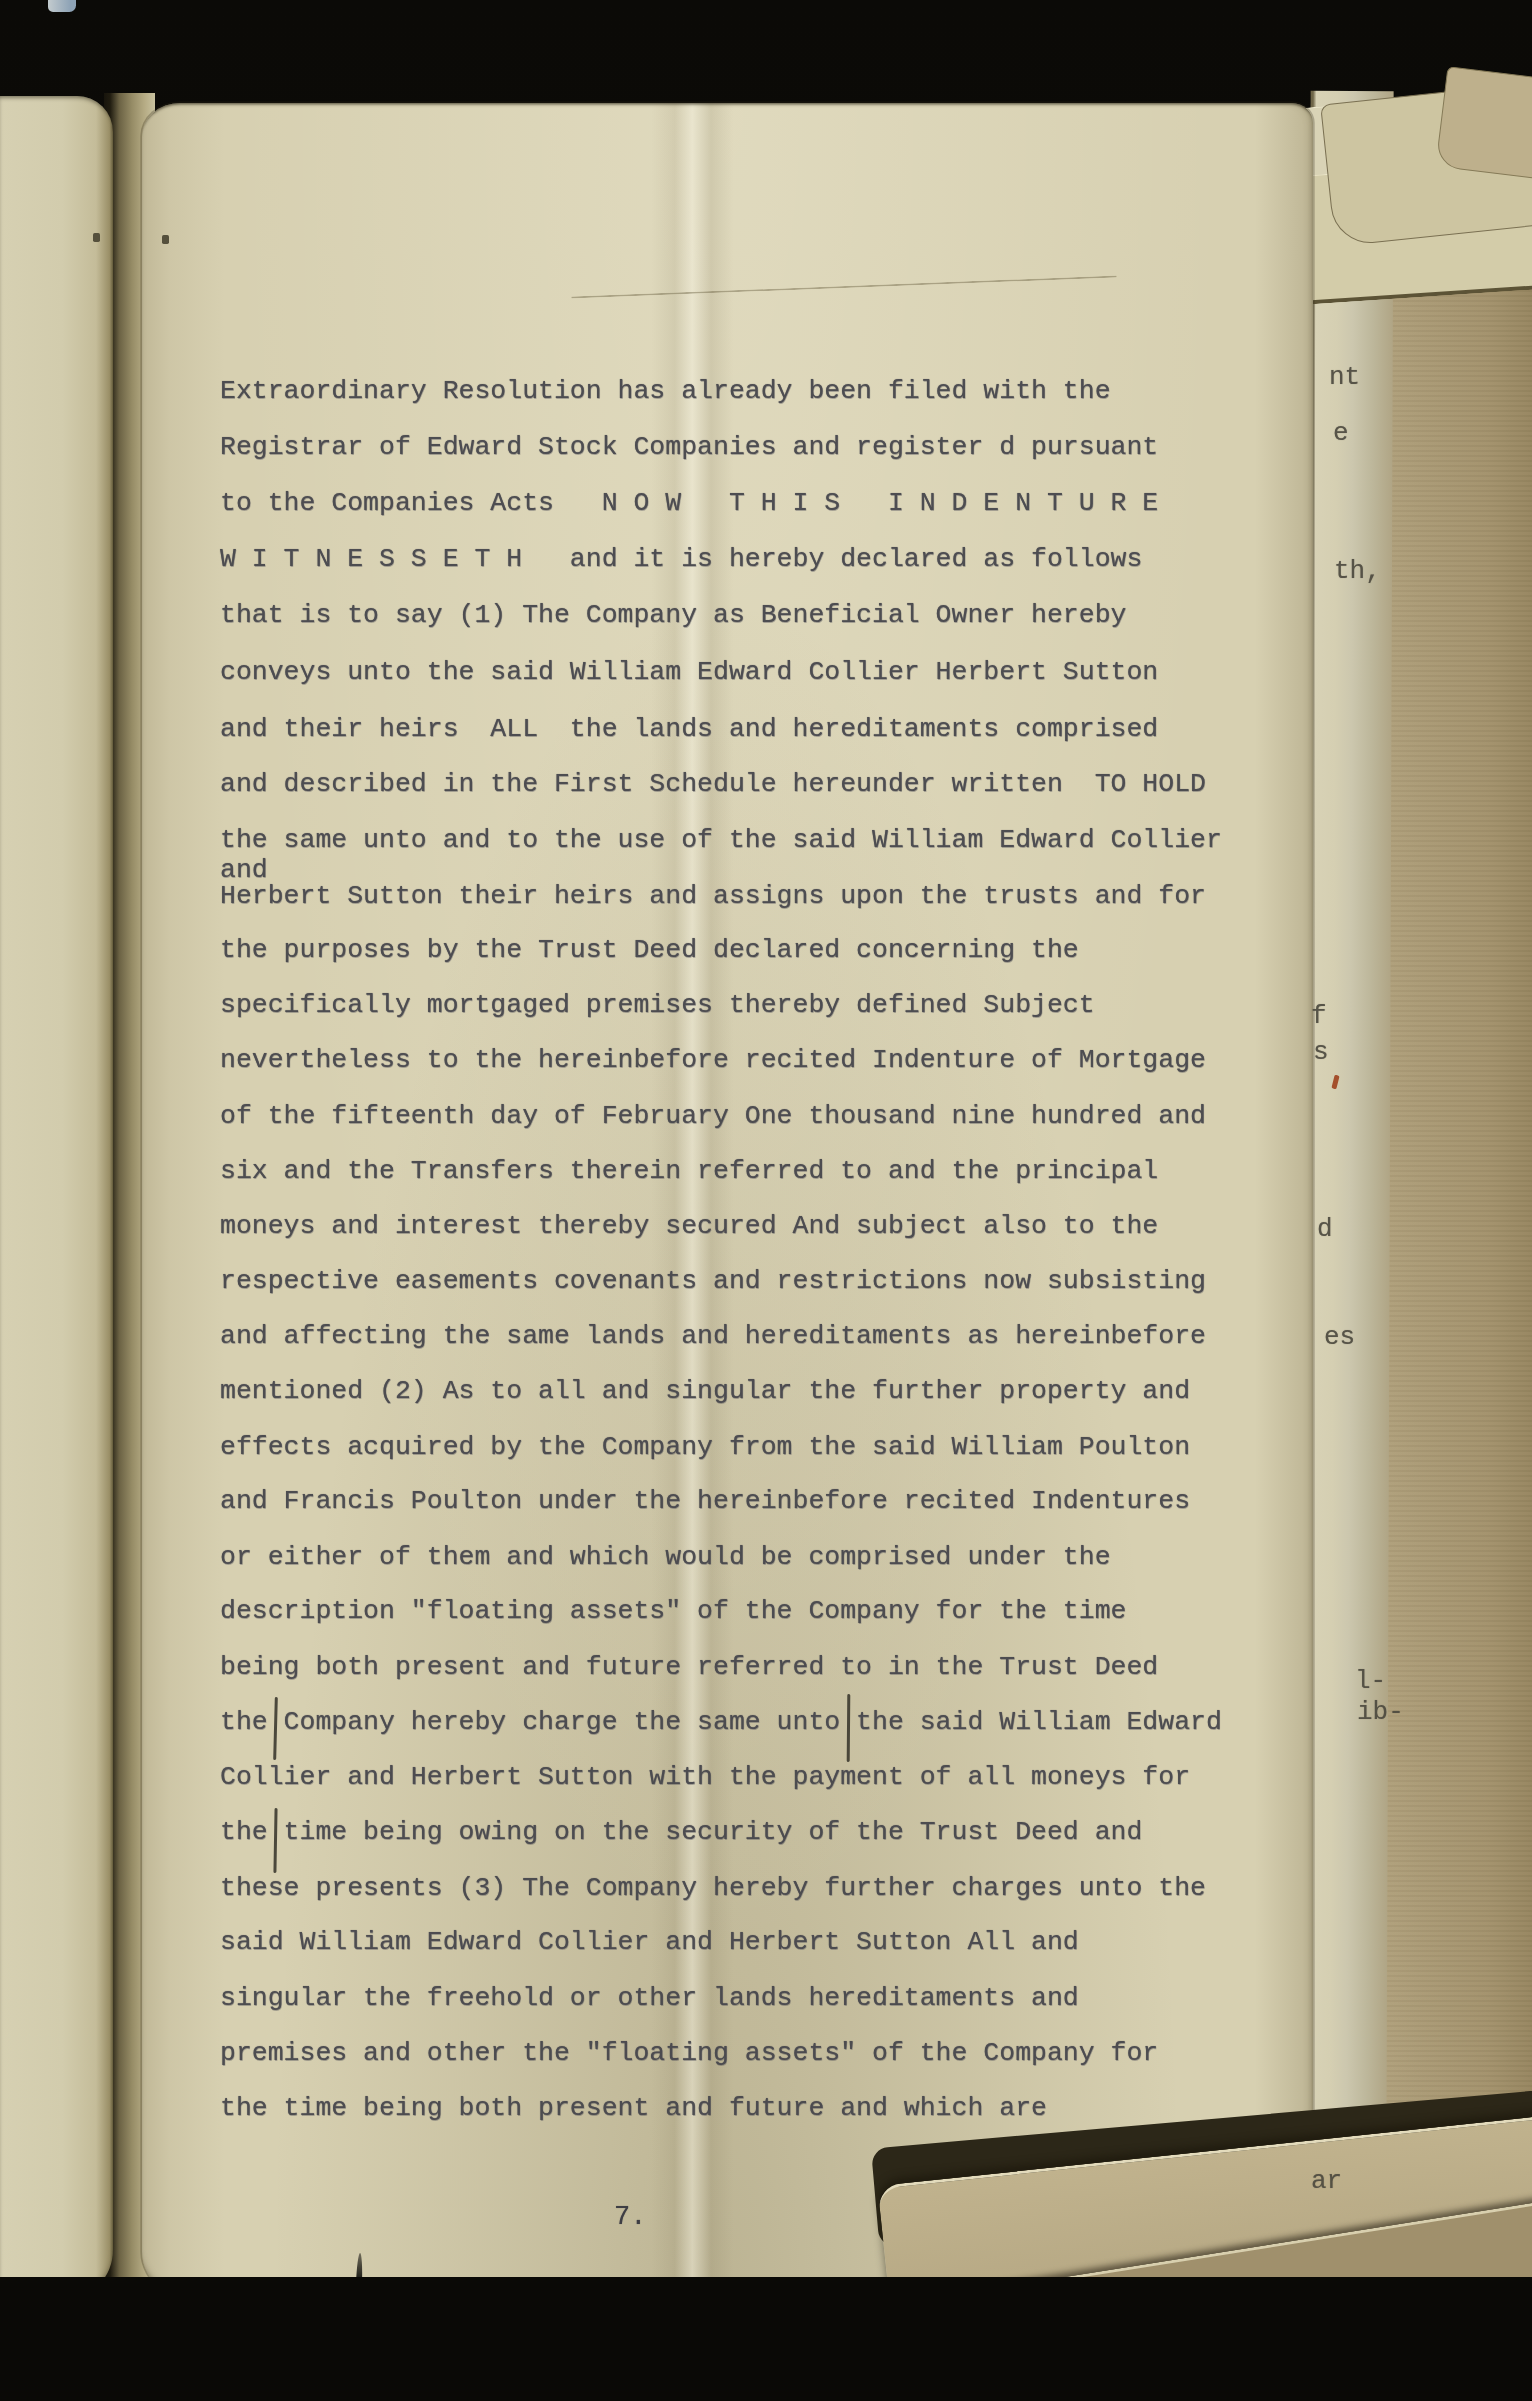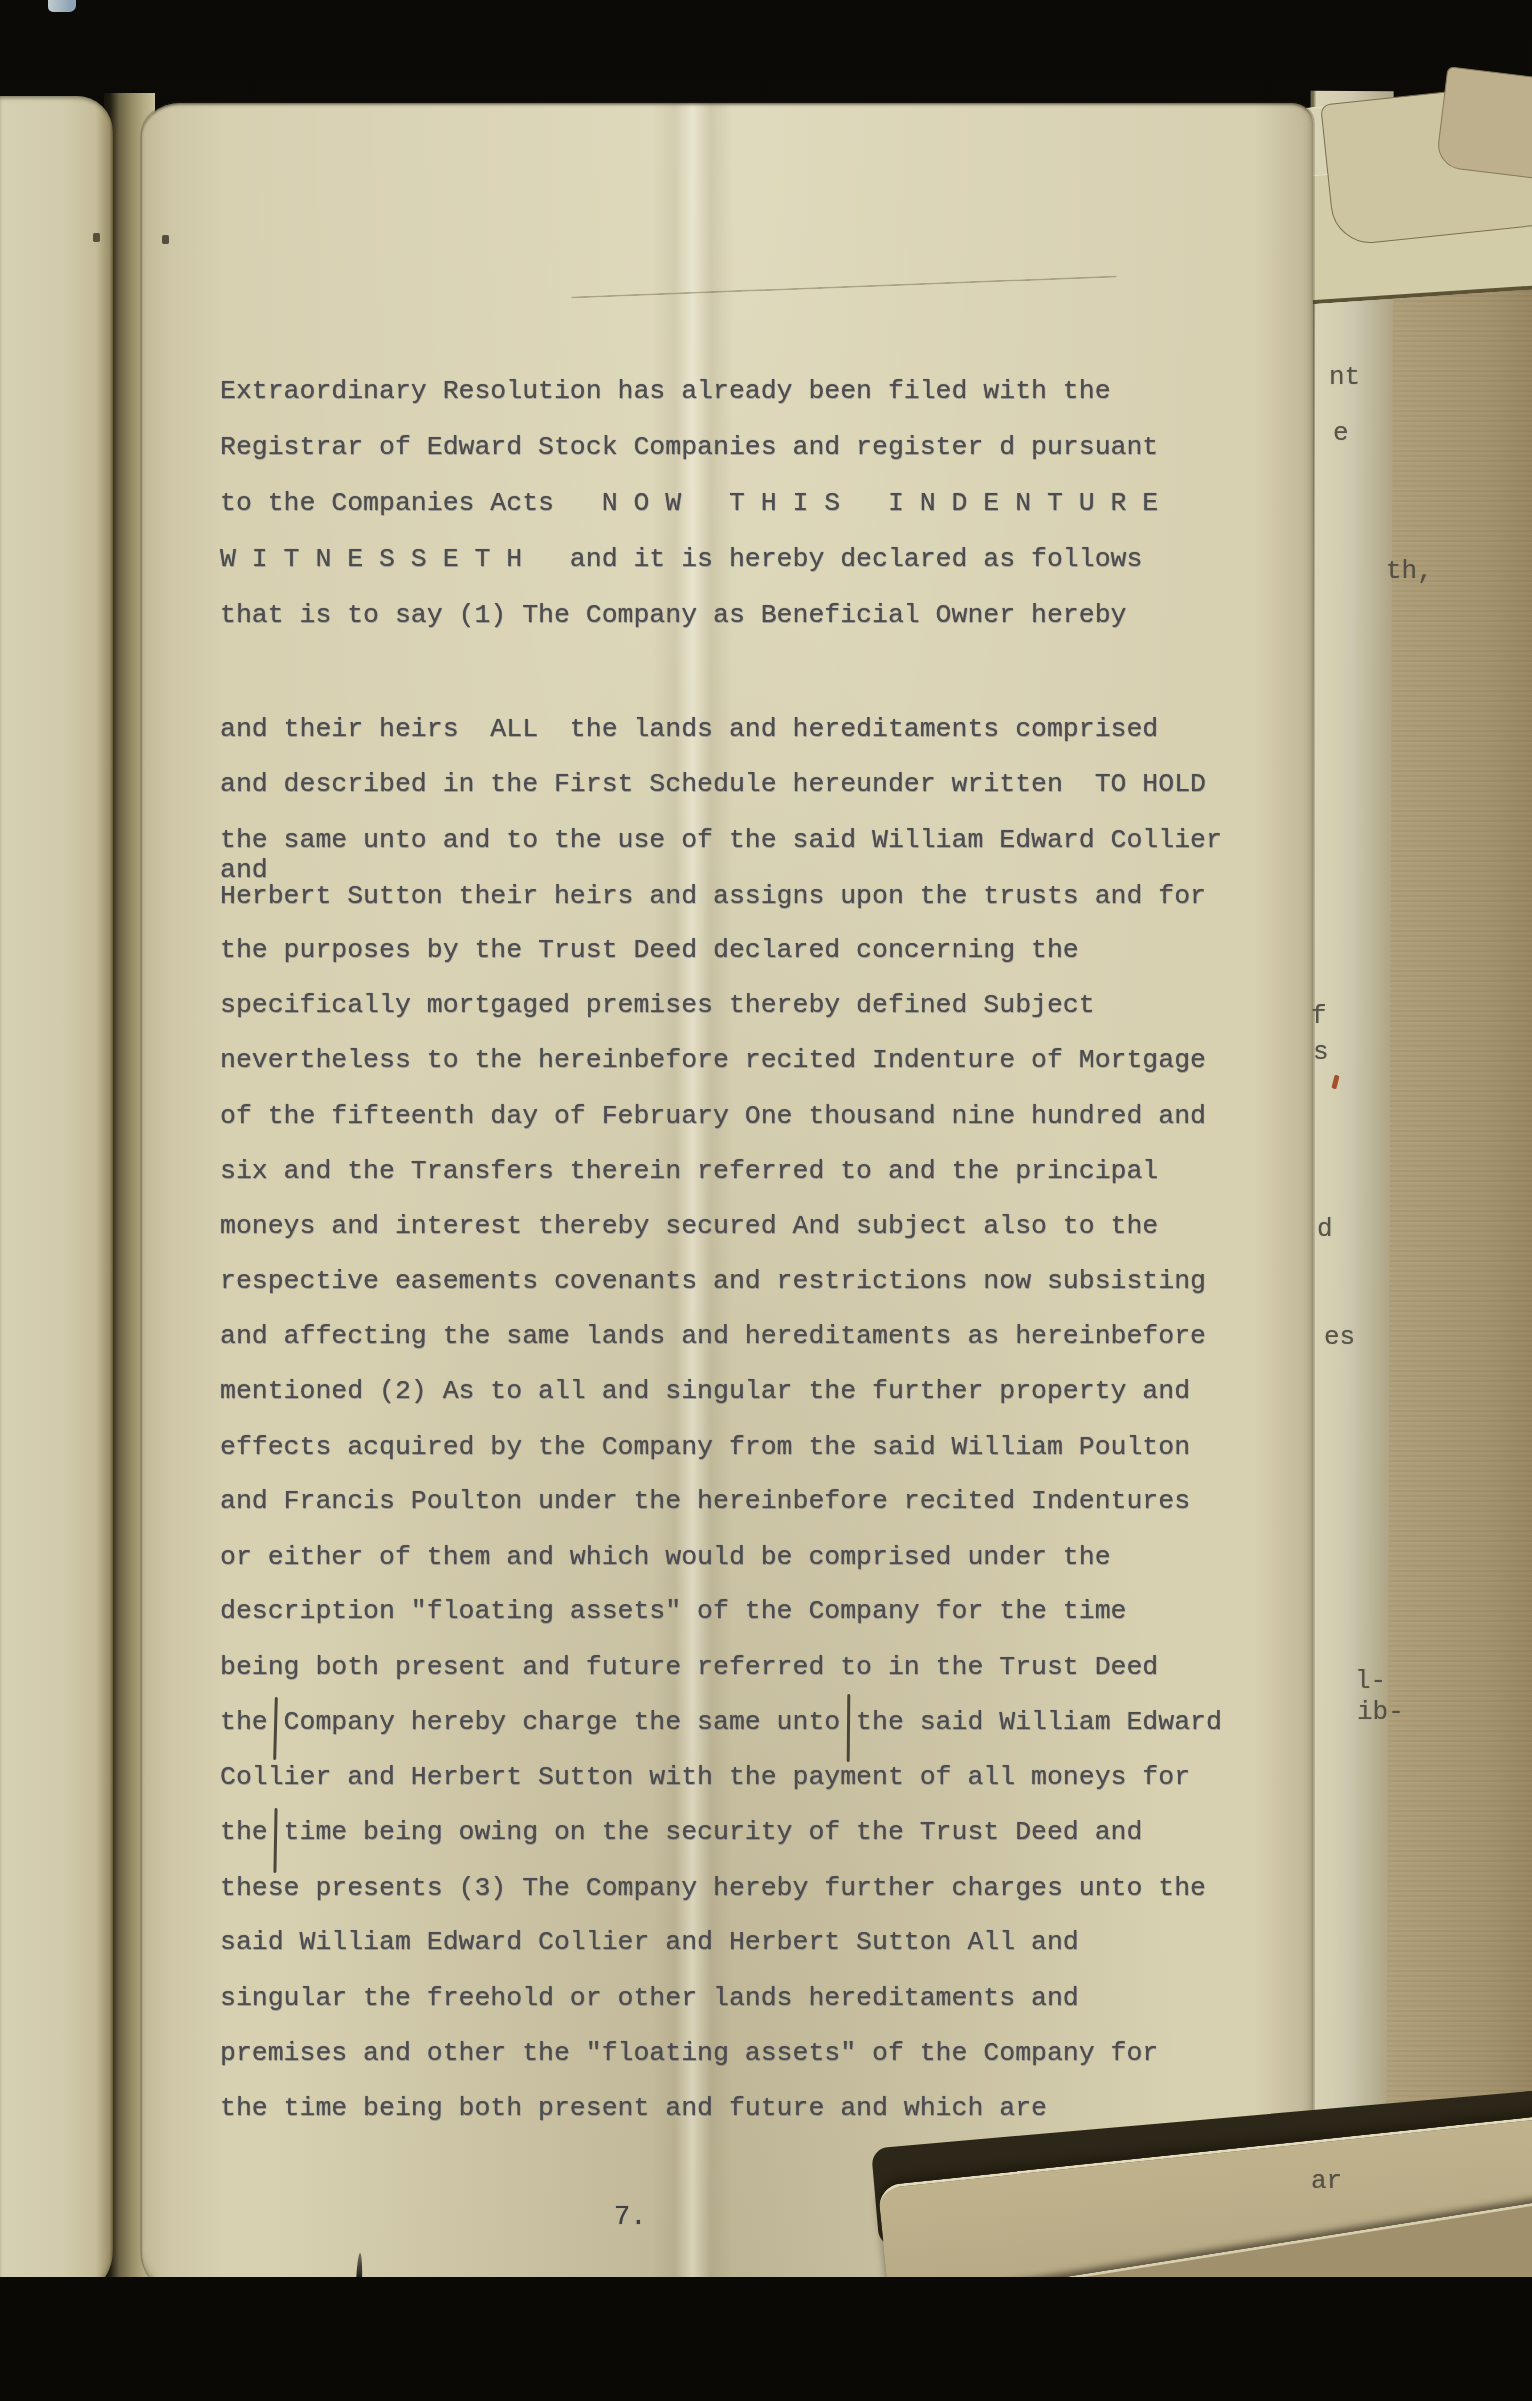--- a/index.html
+++ b/index.html
@@ -134,20 +134,21 @@
   <div class="under-sheet-edge"></div>
 
   <div class="stitch" style="left:93px;top:233px"></div>
   <div class="stitch" style="left:162px;top:235px"></div>
 
   <div class="tl" style="top:377px">Extraordinary Resolution has already been filed with the</div>
   <div class="tl" style="top:433px">Registrar of Edward Stock Companies and register d pursuant</div>
   <div class="tl" style="top:489px">to the Companies Acts   N O W   T H I S   I N D E N T U R E</div>
   <div class="tl" style="top:545px">W I T N E S S E T H   and it is hereby declared as follows</div>
   <div class="tl" style="top:601px">that is to say (1) The Company as Beneficial Owner hereby</div>
+  <div class="tl" style="top:658px">conveys unto the said William Edward Collier Herbert Sutton</div>
   <div class="tl" style="top:715px">and their heirs  ALL  the lands and hereditaments comprised</div>
   <div class="tl" style="top:770px">and described in the First Schedule hereunder written  TO HOLD</div>
   <div class="tl" style="top:826px">the same unto and to the use of the said William Edward Collier</div>
   <div class="tl" style="top:856px">and</div>
   <div class="tl" style="top:882px">Herbert Sutton their heirs and assigns upon the trusts and for</div>
   <div class="tl" style="top:936px">the purposes by the Trust Deed declared concerning the</div>
   <div class="tl" style="top:991px">specifically mortgaged premises thereby defined Subject</div>
   <div class="tl" style="top:1102px">of the fifteenth day of February One thousand nine hundred and</div>
   <div class="tl" style="top:1046px">nevertheless to the hereinbefore recited Indenture of Mortgage</div>
   <div class="tl" style="top:1157px">six and the Transfers therein referred to and the principal</div>
@@ -176,21 +177,21 @@
   <div class="bar bar3"></div>
   <div class="ink-stroke"></div>
   <div class="red-tick"></div>
 
   <div class="sheet-gap"></div>
   <div class="sheet sheet-c"></div>
   <div class="sheet sheet-d"></div>
 
   <span class="frag" style="left:1329px;top:362px">nt</span>
   <span class="frag" style="left:1333px;top:418px">e</span>
-  <span class="frag" style="left:1386px;top:556px">th,</span>
+  <span class="frag" style="left:1334px;top:556px">th,</span>
   <span class="frag" style="left:1311px;top:1001px">f</span>
   <span class="frag" style="left:1313px;top:1037px">s</span>
   <span class="frag" style="left:1317px;top:1214px">d</span>
   <span class="frag" style="left:1324px;top:1322px">es</span>
   <span class="frag" style="left:1355px;top:1666px">l-</span>
   <span class="frag" style="left:1357px;top:1697px">ib-</span>
   <span class="frag" style="left:1311px;top:2166px">ar</span>
 
 </div>
 

